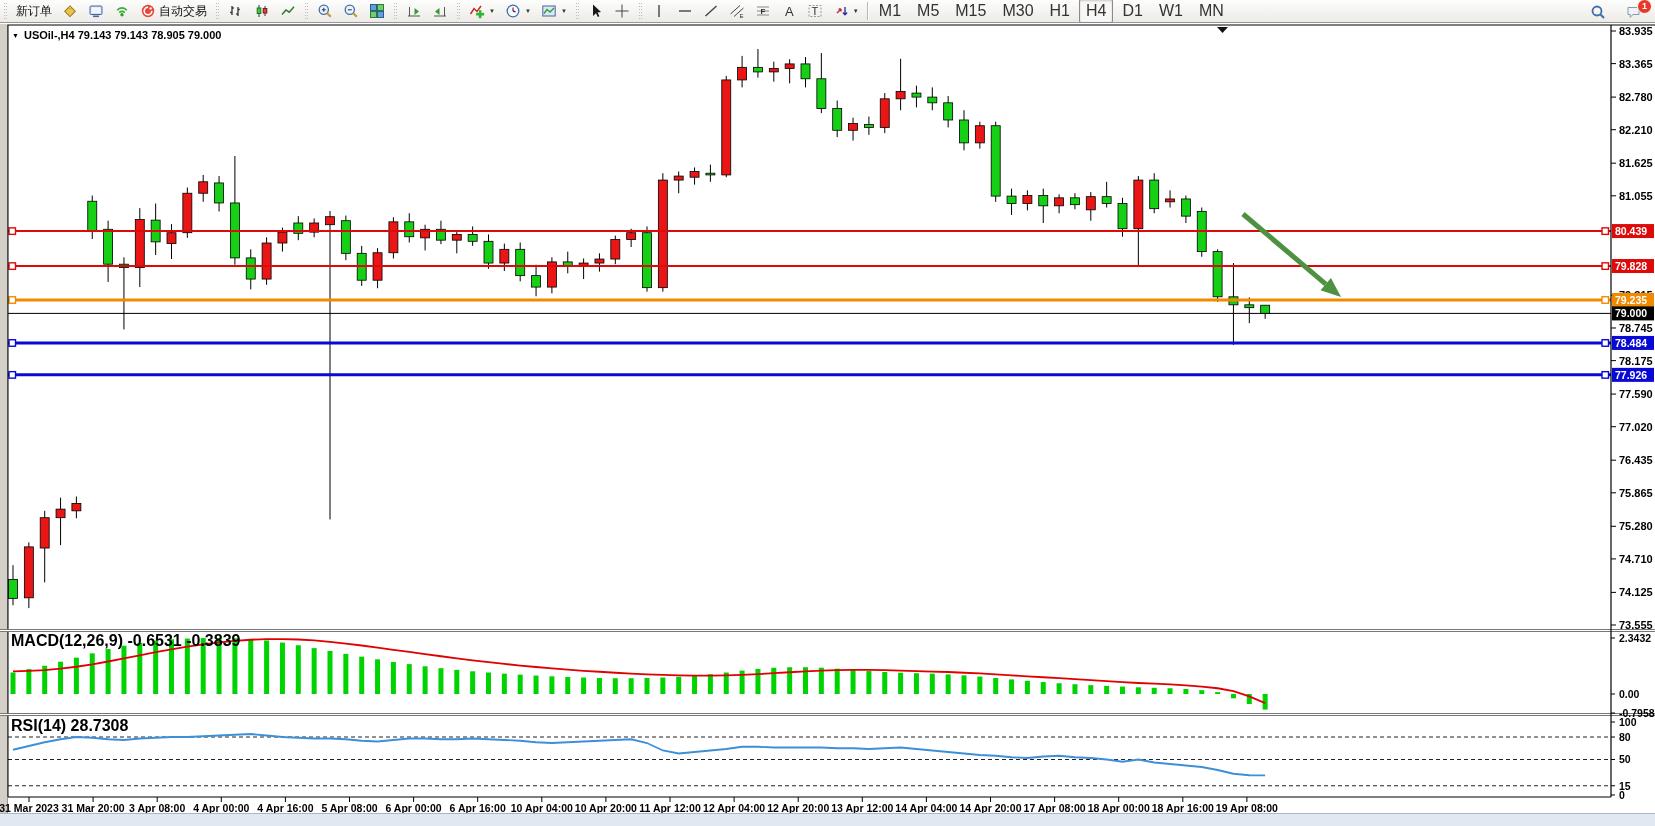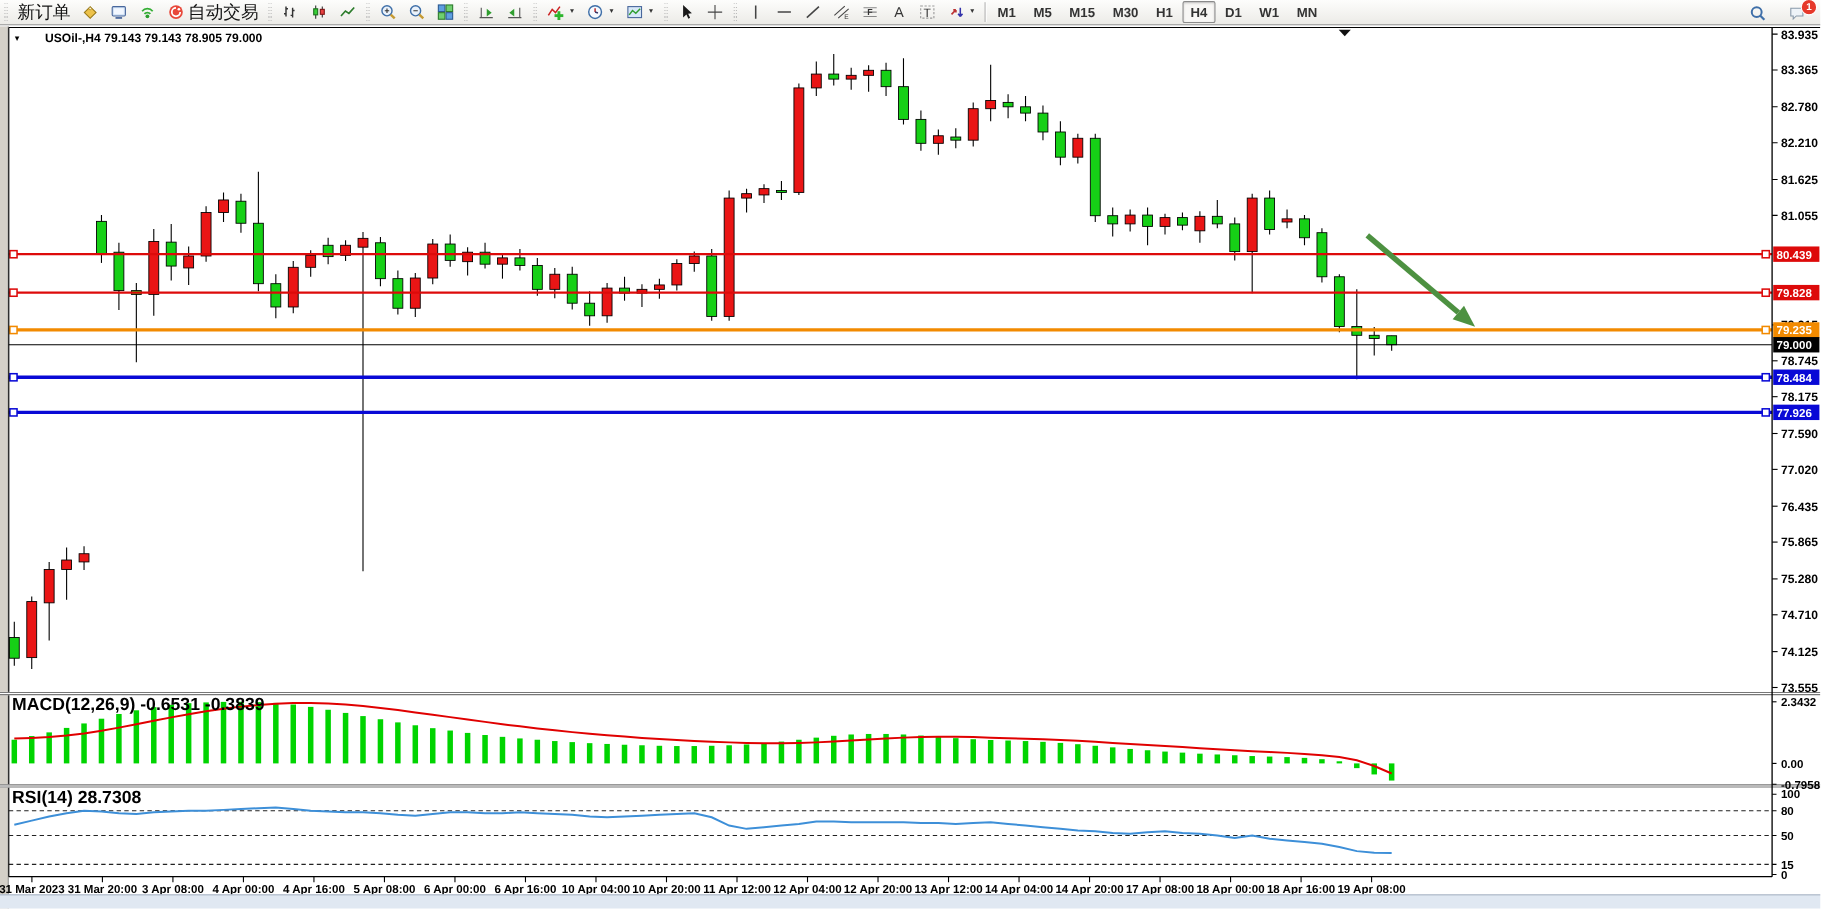--- a/index.html
+++ b/index.html
@@ -10,34 +10,34 @@
     background:linear-gradient(#fdfdfc,#ecebe7);border-bottom:1px solid #979797;
     display:flex;align-items:center;box-sizing:border-box;}
   .tb-left{display:flex;align-items:center;height:100%;}
   .tb-right{position:absolute;right:8px;top:0;height:23px;display:flex;align-items:center;gap:10px;}
   .grip{width:5px;height:16px;margin:0 3px;
     background-image:repeating-linear-gradient(#bbb 0 1px,transparent 1px 3px),repeating-linear-gradient(#bbb 0 1px,transparent 1px 3px);
     background-size:1px 100%,1px 100%;background-position:1px 0,3px 0;background-repeat:repeat-y;}
   .tbtn{display:flex;align-items:center;gap:3px;padding:1px 3px;margin:0 1px;border:1px solid transparent;
     border-radius:2px;height:18px;box-sizing:border-box;cursor:default;}
   .tbtn svg{width:16px;height:16px;display:block;}
-  .tbtn .lbl{font-size:16px;color:#111;white-space:nowrap;}
+  .tbtn .lbl{font-size:12px;color:#111;white-space:nowrap;}
   .dd{font-size:6px;color:#333;margin-left:1px;}
   .sep{width:1px;height:18px;background:#b5b5b5;margin:0 3px;box-shadow:1px 0 0 #fff;}
-  .tf{font-size:12px;font-weight:700;color:#333;padding:2px 6px;margin:0 1px;border:1px solid transparent;border-radius:2px;}
+  .tf{font-size:16px;font-weight:400;color:#333;padding:2px 6px;margin:0 1px;border:1px solid transparent;border-radius:2px;}
   .tf.active{border-color:#8a8a8a;background:#f8f7f5;box-shadow:inset 0 1px 2px rgba(0,0,0,.18);}
   .chat-wrap{position:relative;}
   .badge{position:absolute;top:-5px;right:-7px;background:#e6392b;color:#fff;border-radius:50%;
     width:13px;height:13px;font-size:9px;line-height:13px;text-align:center;font-weight:bold;border:1px solid #fff;}
   
   .chart-window{position:absolute;left:0;top:24px;width:1655px;height:802px;background:#fff;}
   .left-strip{position:absolute;left:0;top:0;width:7px;height:802px;background:#d4d0c8;border-right:1px solid #9a9a9a;}
   #chart-svg{position:absolute;left:0;top:0;}
   .chart-title{position:absolute;left:12px;top:5px;font-size:11px;font-weight:700;color:#000;
-    display:flex;align-items:center;gap:22px;}
+    display:flex;align-items:center;gap:5px;}
   .chart-title .tri{font-size:7px;color:#000;}
   .ind-label{position:absolute;font-size:16px;font-weight:700;color:#000;white-space:nowrap;}
   .bottom-strip{position:absolute;left:0;top:789px;width:1655px;height:13px;
     background:#e0e8f2;border-top:1px solid #aab6c5;}
   svg text{font-family:"Liberation Sans",sans-serif;}
 </style>
 </head>
 <body>
 
 <div class="toolbar">

